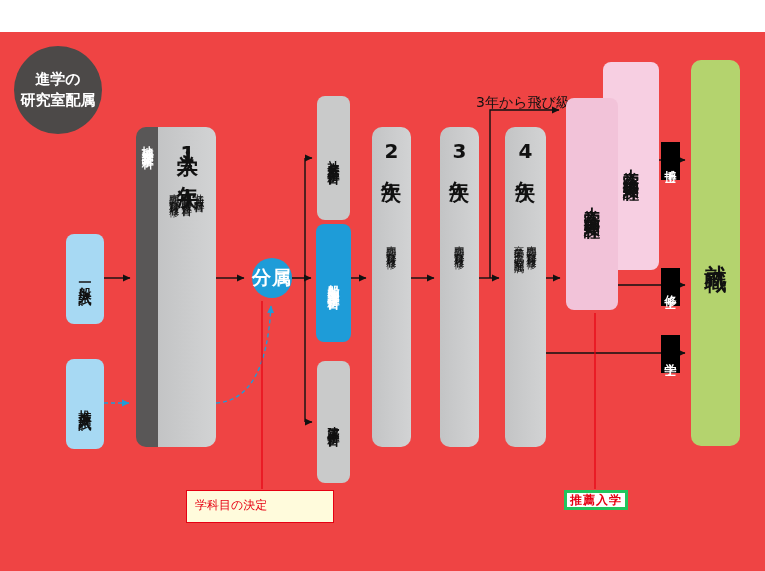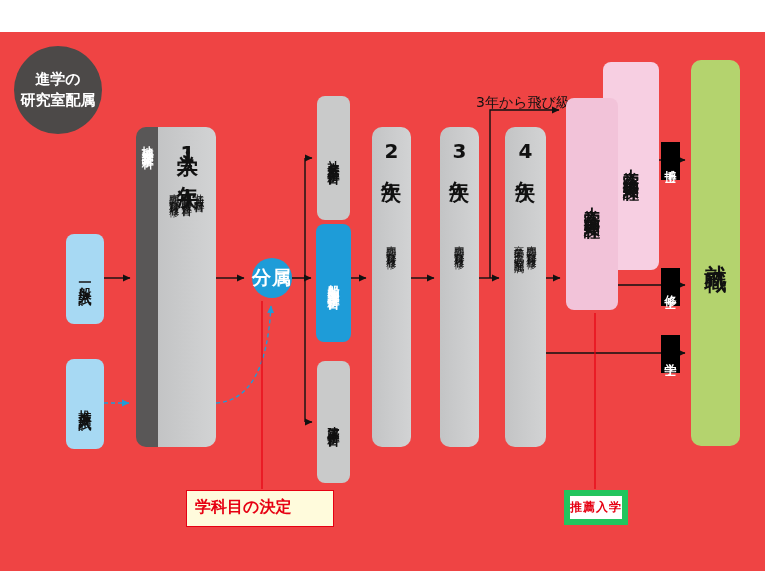--- a/index.html
+++ b/index.html
@@ -47,24 +47,24 @@
   .degree { width:19px; height:38px; background:#000; color:#fff; display:flex; align-items:center; justify-content:center; }
   .degree span { font-size:12px; font-weight:bold; letter-spacing:1px; }
 
   .employ { left:691px; top:28px; width:49px; height:386px; background:#b4d36e; border-radius:10px;
             display:flex; align-items:center; justify-content:center; }
   .employ span { font-weight:bold; font-size:22px; letter-spacing:6px; }
 
   .skiplabel { left:476px; top:62px; font-size:14px; }
 
   .note { left:186px; top:458px; width:148px; background:#fffbdc; border:1px solid #e60012; padding:6px 8px; }
-  .note .title { color:#e60012; font-weight:bold; font-size:16px; margin-bottom:2px; }
+  .note .title { color:#e60012; font-weight:normal; font-size:12px; margin-bottom:2px; }
   .note .body  { font-size:11px; line-height:1.45; }
 
-  .recadm { left:564px; top:458px; width:64px; height:35px; background:#fff; border:6px solid #22c55e;
+  .recadm { left:564px; top:458px; width:64px; height:20px; background:#fff; border:3px solid #22c55e;
             color:#e60012; font-weight:bold; font-size:12px; display:flex; align-items:center; justify-content:center;
             letter-spacing:1px; }
 </style>
 </head>
 <body>
 
 <div class="canvas">
 
   <svg class="wires" width="765" height="571" viewBox="0 0 765 571">
     <defs>

